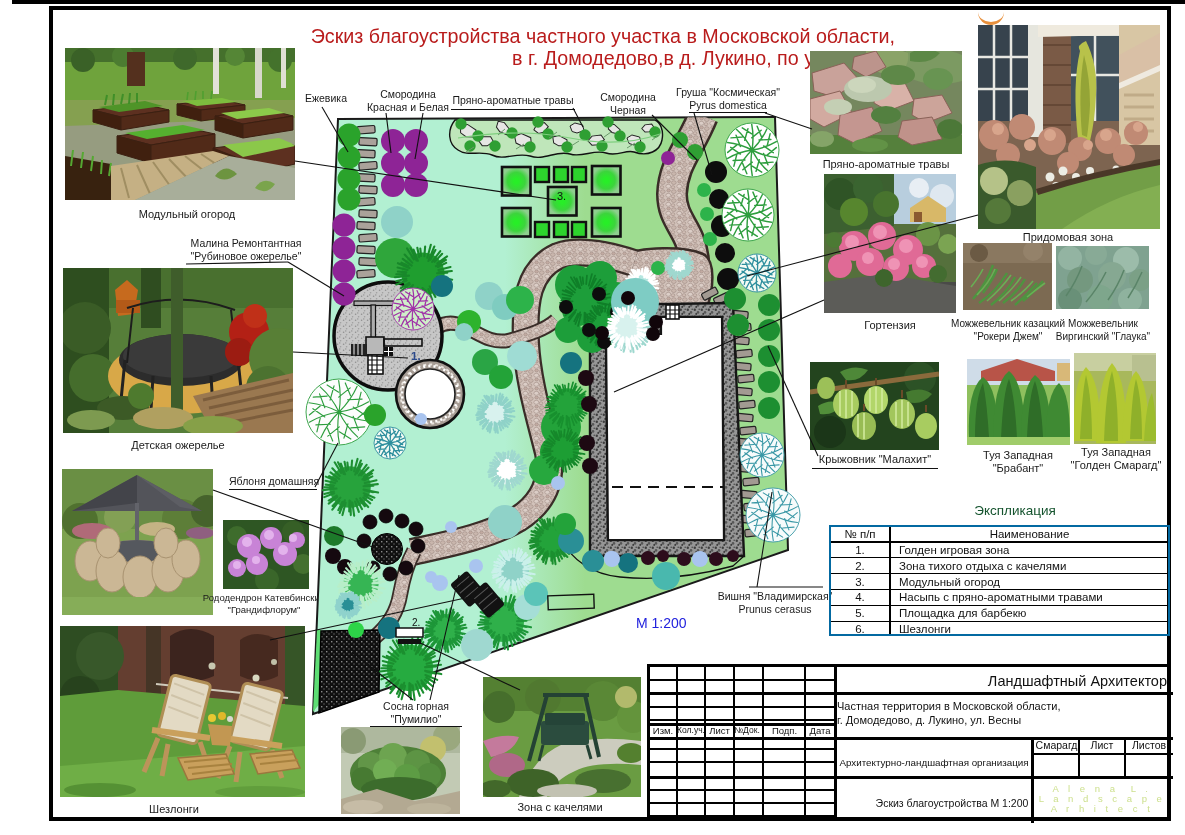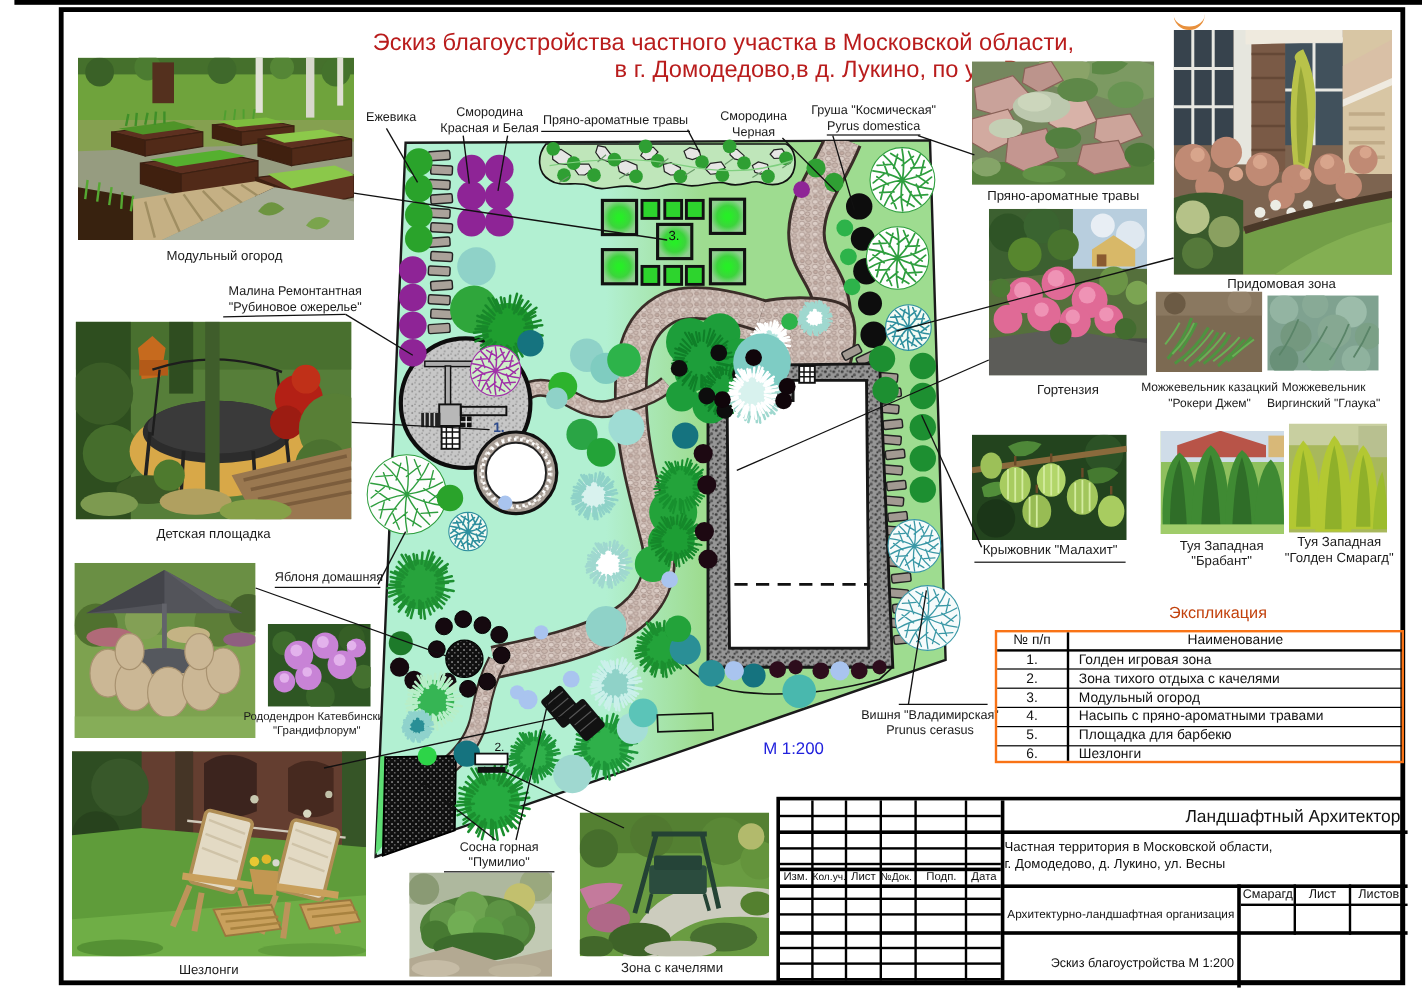--- a/index.html
+++ b/index.html
@@ -471,21 +471,21 @@
 <path d="M6 86 Q8 40 12 22 Q18 46 18 86 Z"></path>
 <path d="M30 88 Q32 36 38 18 Q44 42 44 88 Z"></path>
 <path d="M56 86 Q58 40 62 26 Q68 46 68 86 Z"></path>
 </g>
 <path d="M70 88 Q72 50 78 40 Q82 56 82 88 Z" fill="#9cbc2e"></path>
 </svg>
     </div>
 
 <div class="cap" style="left:97px;top:208px;width:180px">Модульный огород</div>
 
-<div class="cap" style="left:88px;top:439px;width:180px">Детская площадка</div>
+<div class="cap" style="left:88px;top:439px;width:180px">Детская ожерелье</div>
 
 <div class="cap" style="left:114px;top:803px;width:120px">Шезлонги</div>
 
 <div class="cap" style="left:490px;top:801px;width:140px">Зона с качелями</div>
 
 <div class="cap" style="left:810px;top:158px;width:152px">Пряно-ароматные травы</div>
 
 <div class="cap" style="left:998px;top:231px;width:140px">Придомовая зона</div>
 
 <div class="cap" style="left:830px;top:319px;width:120px">Гортензия</div>
@@ -920,23 +920,23 @@
 <line x1="213" y1="490" x2="384" y2="551" stroke="#111" stroke-width="1.1"></line>
 <line x1="270" y1="640" x2="470" y2="597" stroke="#111" stroke-width="1.1"></line>
 <line x1="818" y1="456" x2="768" y2="346" stroke="#111" stroke-width="1.1"></line>
 <line x1="413" y1="700" x2="352" y2="652" stroke="#111" stroke-width="1.1"></line>
 <line x1="430" y1="700" x2="459" y2="575" stroke="#111" stroke-width="1.1"></line>
 <line x1="520" y1="690" x2="414" y2="640" stroke="#111" stroke-width="1.1"></line>
 <line x1="757" y1="587" x2="772" y2="492" stroke="#111" stroke-width="1.1"></line>
 <line x1="749" y1="587" x2="823" y2="587" stroke="#111" stroke-width="1.1"></line>
 </svg>
 
-<div style="position:absolute;left:915px;top:503px;width:200px;text-align:center;font-size:13.5px;color:#c2410c">Экспликация</div>
-
-<div style="position:absolute;left:829px;top:525px;width:341px;height:111px;border:2px solid #f97316;box-sizing:border-box;font-size:11.5px;color:#111">
+<div style="position:absolute;left:915px;top:503px;width:200px;text-align:center;font-size:13.5px;color:#14532d">Экспликация</div>
+
+<div style="position:absolute;left:829px;top:525px;width:341px;height:111px;border:2px solid #0369a1;box-sizing:border-box;font-size:11.5px;color:#111">
 <div style="position:absolute;left:58px;top:0;width:2px;height:100%;background:#000"></div>
 <div style="position:absolute;left:0;top:14px;width:100%;height:2px;background:#000"></div>
 <div style="position:absolute;left:0;top:30px;width:100%;height:1px;background:#000"></div>
 <div style="position:absolute;left:0;top:46px;width:100%;height:1px;background:#000"></div>
 <div style="position:absolute;left:0;top:62px;width:100%;height:1px;background:#000"></div>
 <div style="position:absolute;left:0;top:78px;width:100%;height:1px;background:#000"></div>
 <div style="position:absolute;left:0;top:94px;width:100%;height:1px;background:#000"></div>
 <div style="position:absolute;left:0;top:1px;width:58px;text-align:center">№ п/п</div>
 <div style="position:absolute;left:60px;top:1px;width:277px;text-align:center">Наименование</div>
 <div style="position:absolute;left:0;top:17px;width:58px;text-align:center">1.</div>
@@ -997,13 +997,14 @@
         <span style="position:absolute;left:45px;width:46px;text-align:center">Лист</span>
         <span style="position:absolute;left:91px;width:48px;text-align:center">Листов</span>
 </div>
 <div style="position:absolute;left:384px;top:86px;width:139px;height:2px;background:#000"></div>
 <div style="position:absolute;left:428px;top:70px;width:2px;height:42px;background:#000"></div>
 <div style="position:absolute;left:474px;top:70px;width:2px;height:42px;background:#000"></div>
 <div style="position:absolute;left:184px;top:109px;width:339px;height:3px;background:#000"></div>
 
 <div style="position:absolute;left:187px;top:112px;width:230px;font-size:10.5px;text-align:center;padding-top:18px;white-space:nowrap">Эскиз благоустройства М 1:200</div>
 
+<div style="position:absolute;left:384px;top:117px;width:136px;font-size:9.5px;color:#cde08e;letter-spacing:3.5px;text-align:center;line-height:10px">A l e n a&nbsp;&nbsp;L .<br>L a n d s c a p e<br>A r h i t e c t</div>
 </div>
 </div>
 </body></html>

